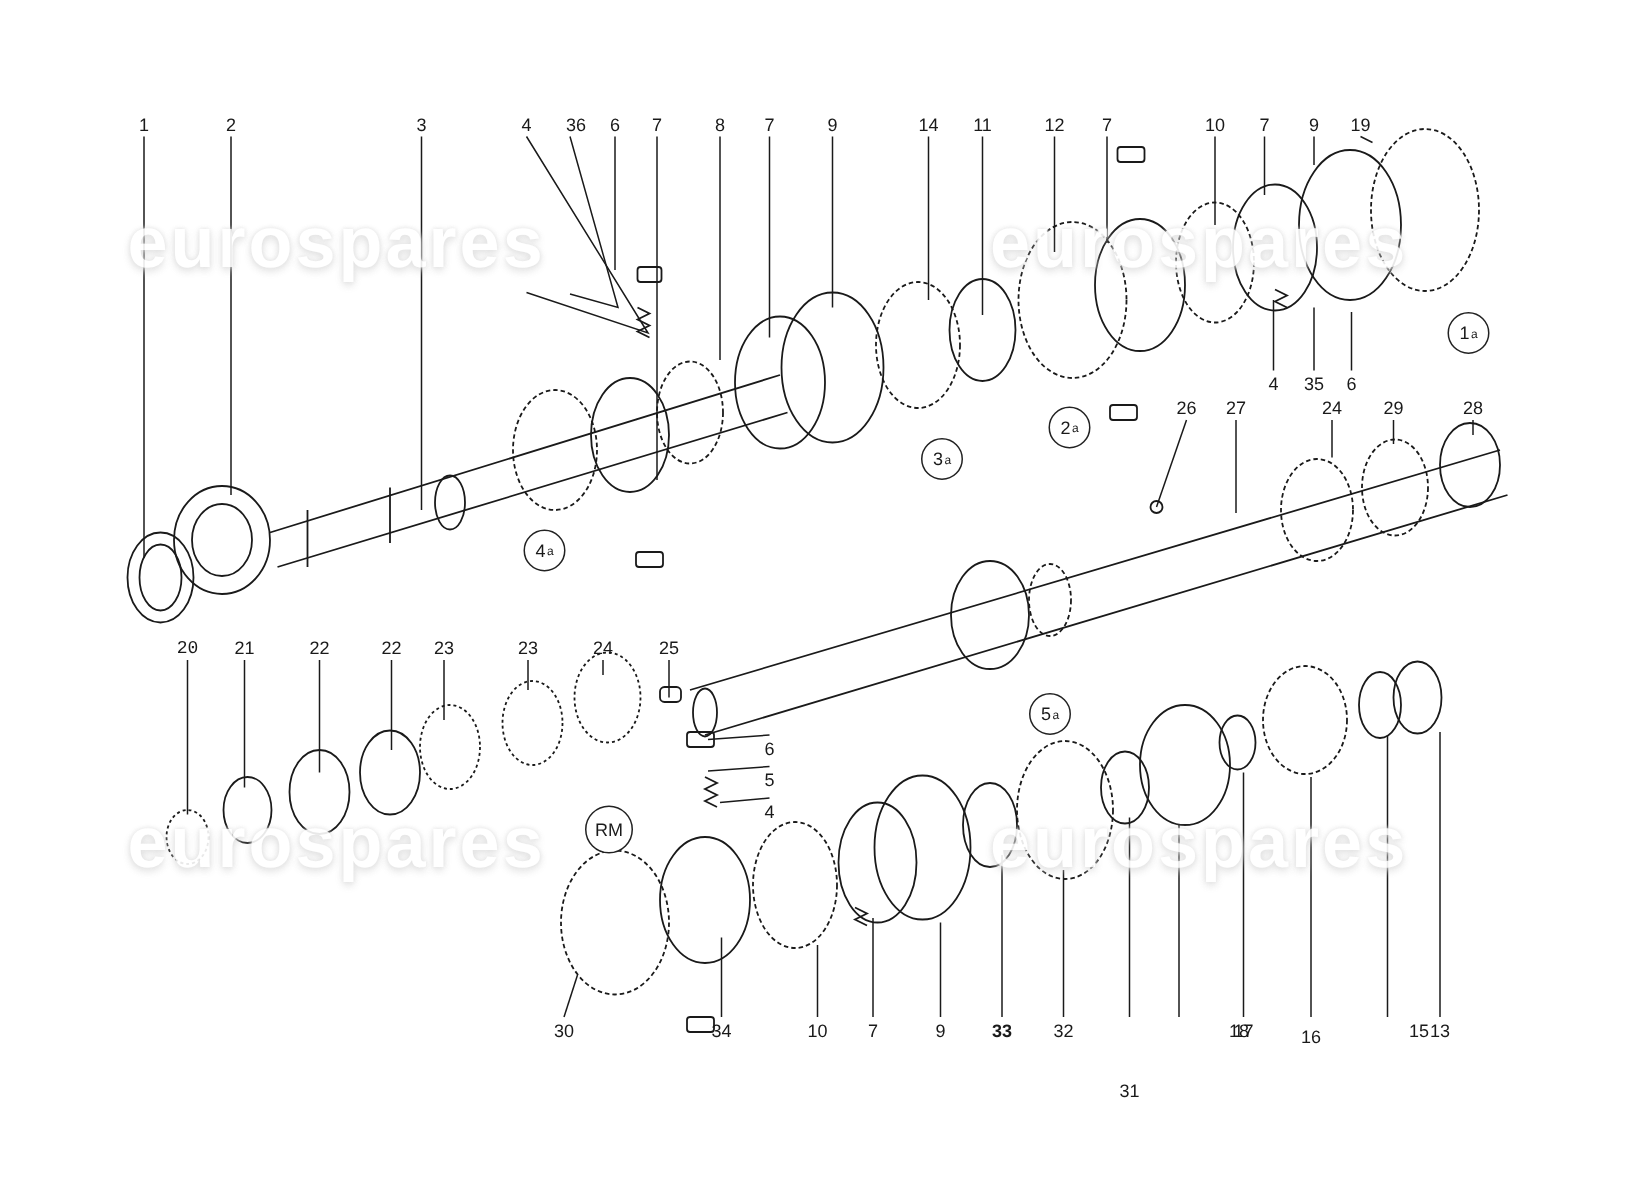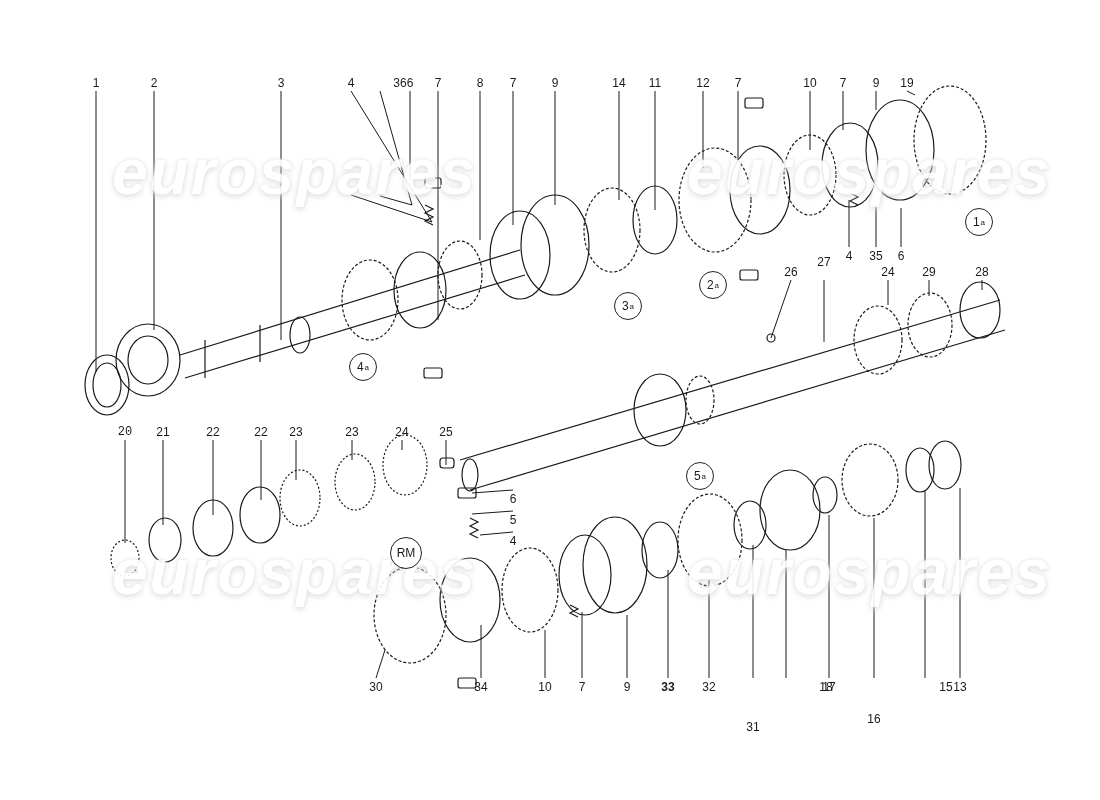--- a/index.html
+++ b/index.html
@@ -5,23 +5,23 @@
   html, body { margin:0; padding:0; background:#ffffff; }
   body { width:1100px; height:800px; position:relative; overflow:hidden;
          font-family:"Liberation Sans", sans-serif; color:#1a1a1a; }
   #canvas { position:absolute; left:0; top:0; width:1100px; height:800px; }
   .callout { position:absolute; font-size:12px; line-height:12px; transform:translateX(-50%);
              white-space:nowrap; cursor:pointer; }
   .gear-badge { position:absolute; width:26px; height:26px; border:1.3px solid #222; border-radius:50%;
                 display:flex; align-items:center; justify-content:center; font-size:12px;
                 transform:translate(-50%,-50%); background:#fff; cursor:pointer; }
   .gear-badge sup { font-size:8px; margin-left:1px; }
-  .watermark { position:absolute; font-size:64px; font-style:italic; font-weight:bold;
+  .watermark { position:absolute; font-size:48px; font-weight:bold;
                color:#ffffff; letter-spacing:2px;
-               text-shadow:0 0 3px #e2e2e2, 0 2px 6px #d8d8d8; opacity:0.9; pointer-events:none;margin-left:27px; }
+               text-shadow:0 0 3px #e2e2e2, 0 2px 6px #d8d8d8; opacity:0.9; pointer-events:none; }
 </style>
 </head>
 <body>
 
 <svg id="canvas" viewBox="0 0 1100 800" xmlns="http://www.w3.org/2000/svg">
   <g fill="none" stroke="#1a1a1a" stroke-width="1.2">
 
     <ellipse cx="107" cy="385" rx="22" ry="30"></ellipse>
     <ellipse cx="107" cy="385" rx="14" ry="22"></ellipse>
     <ellipse cx="148" cy="360" rx="32" ry="36"></ellipse>
@@ -175,39 +175,39 @@
     </div>
     <div class="gear-badge" style="left: 406px; top: 553px; width: 30px; height: 30px;">
       <span>RM</span>
     </div>
   </div>
 <div id="callouts">
     <div class="callout" style="left: 96px; top: 77px;">1</div>
     <div class="callout" style="left: 154px; top: 77px;">2</div>
     <div class="callout" style="left: 281px; top: 77px;">3</div>
     <div class="callout" style="left: 351px; top: 77px;">4</div>
-    <div class="callout" style="left: 400px; top: 77px;">36</div>
+    <div class="callout" style="left: 384px; top: 77px;">36</div>
     <div class="callout" style="left: 410px; top: 77px;">6</div>
     <div class="callout" style="left: 438px; top: 77px;">7</div>
     <div class="callout" style="left: 480px; top: 77px;">8</div>
     <div class="callout" style="left: 513px; top: 77px;">7</div>
     <div class="callout" style="left: 555px; top: 77px;">9</div>
     <div class="callout" style="left: 619px; top: 77px;">14</div>
     <div class="callout" style="left: 655px; top: 77px;">11</div>
     <div class="callout" style="left: 703px; top: 77px;">12</div>
     <div class="callout" style="left: 738px; top: 77px;">7</div>
     <div class="callout" style="left: 810px; top: 77px;">10</div>
     <div class="callout" style="left: 843px; top: 77px;">7</div>
     <div class="callout" style="left: 876px; top: 77px;">9</div>
     <div class="callout" style="left: 907px; top: 77px;">19</div>
     <div class="callout" style="left: 849px; top: 250px;">4</div>
     <div class="callout" style="left: 876px; top: 250px;">35</div>
     <div class="callout" style="left: 901px; top: 250px;">6</div>
     <div class="callout" style="left: 791px; top: 266px;">26</div>
-    <div class="callout" style="left: 824px; top: 256px;">27</div>
+    <div class="callout" style="left: 824px; top: 266px;">27</div>
     <div class="callout" style="left: 888px; top: 266px;">24</div>
     <div class="callout" style="left: 929px; top: 266px;">29</div>
     <div class="callout" style="left: 982px; top: 266px;">28</div>
     <div class="callout" style="left: 125px; top: 426px; font-family: Liberation Mono, monospace;">20</div>
     <div class="callout" style="left: 163px; top: 426px;">21</div>
     <div class="callout" style="left: 213px; top: 426px;">22</div>
     <div class="callout" style="left: 261px; top: 426px;">22</div>
     <div class="callout" style="left: 296px; top: 426px;">23</div>
     <div class="callout" style="left: 352px; top: 426px;">23</div>
     <div class="callout" style="left: 402px; top: 426px;">24</div>
@@ -218,16 +218,16 @@
     <div class="callout" style="left: 376px; top: 681px;">30</div>
     <div class="callout" style="left: 481px; top: 681px;">34</div>
     <div class="callout" style="left: 545px; top: 681px;">10</div>
     <div class="callout" style="left: 582px; top: 681px;">7</div>
     <div class="callout" style="left: 627px; top: 681px;">9</div>
     <div class="callout" style="left: 668px; top: 681px; font-weight: bold;">33</div>
     <div class="callout" style="left: 709px; top: 681px;">32</div>
     <div class="callout" style="left: 753px; top: 681px; margin-top: 40px;">31</div>
     <div class="callout" style="left: 786px; top: 681px; margin-left: 40px;">18</div>
     <div class="callout" style="left: 829px; top: 681px;">17</div>
-    <div class="callout" style="left: 874px; top: 713px;">16</div>
+    <div class="callout" style="left: 874px; top: 685px;">16</div>
     <div class="callout" style="left: 946px; top: 681px;">15</div>
     <div class="callout" style="left: 960px; top: 681px;">13</div>
   </div>
 
 </body></html>

